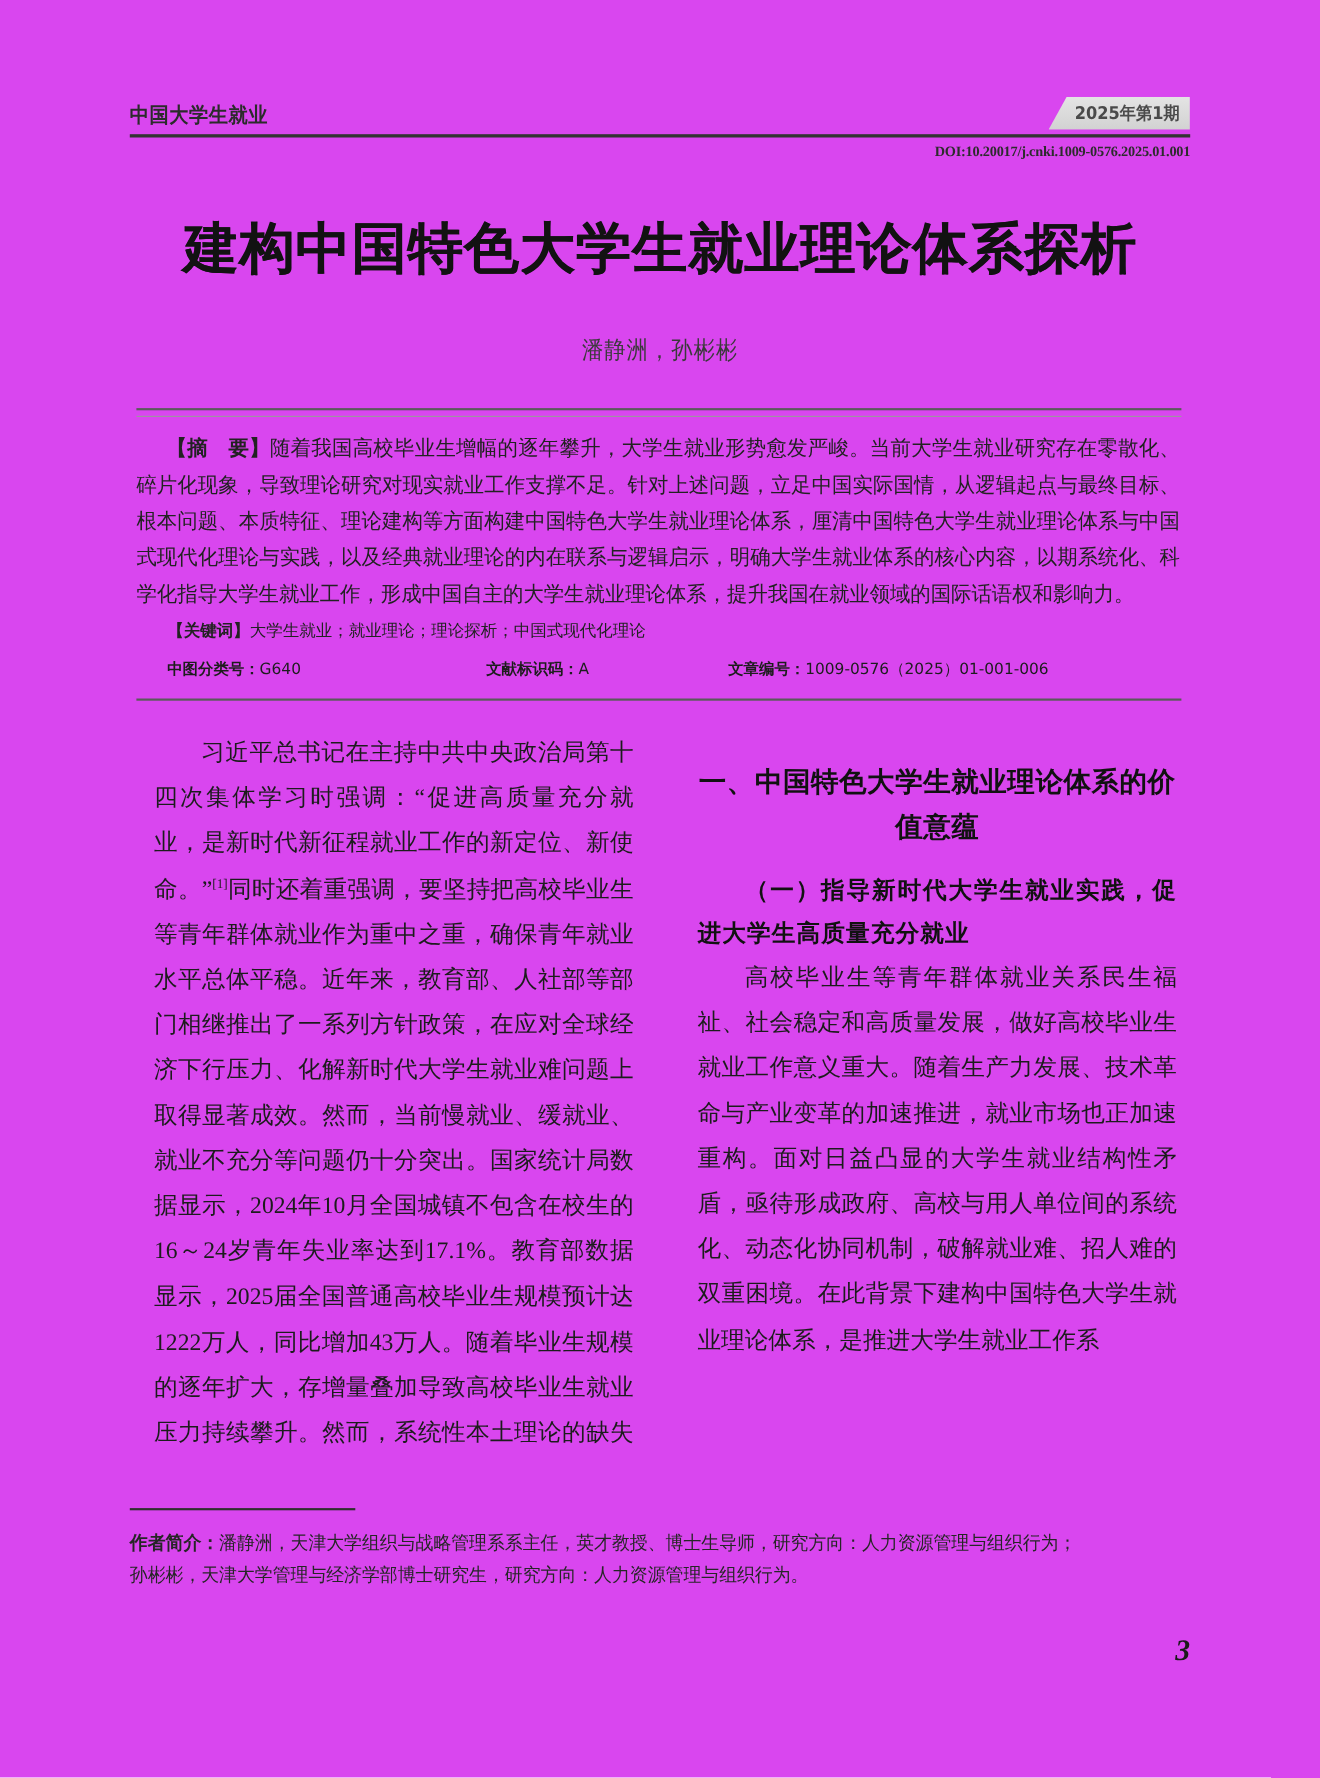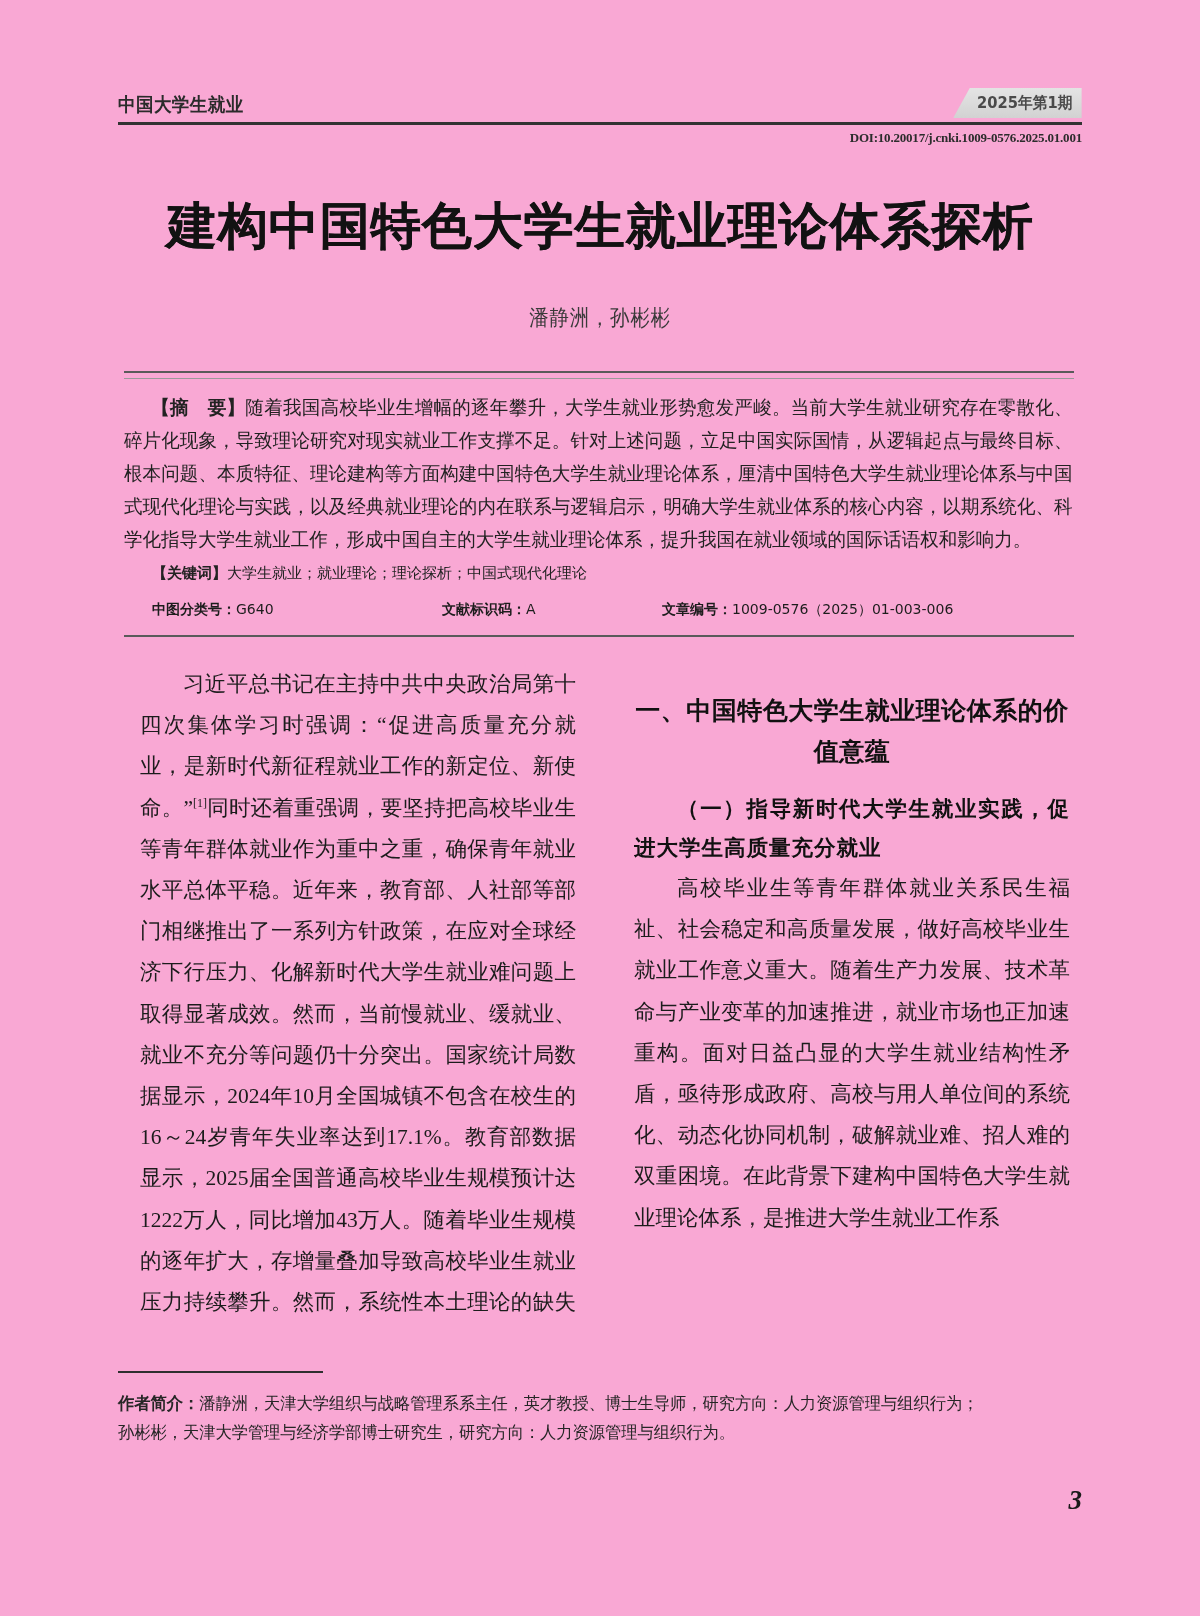--- a/index.html
+++ b/index.html
@@ -12,21 +12,21 @@
     height: 1616px;
     position: relative;
     font-family: "Liberation Serif", "DejaVu Serif", serif;
     color: #1a1a1a;
     overflow: hidden;
   }
 
   .page {
     position: absolute;
     inset: 0;
-    background: #f9a8d4;
+    background: #d946ef;
   }
 
   
   .runhead {
     position: absolute;
     left: 118px;
     top: 92px;
     width: 964px;
     height: 34px;
   }
@@ -272,21 +272,21 @@
       <span class="abs-indent"></span><span class="abs-label">【摘　要】</span><span>随着我国高校毕业生增幅的逐年攀升，大学生就业形势愈发严峻。当前大学生就业研究存在零散化、碎片化现象，导致理论研究对现实就业工作支撑不足。针对上述问题，立足中国实际国情，从逻辑起点与最终目标、根本问题、本质特征、理论建构等方面构建中国特色大学生就业理论体系，厘清中国特色大学生就业理论体系与中国式现代化理论与实践，以及经典就业理论的内在联系与逻辑启示，明确大学生就业体系的核心内容，以期系统化、科学化指导大学生就业工作，形成中国自主的大学生就业理论体系，提升我国在就业领域的国际话语权和影响力。</span>
     </div>
 
     <div class="kw-line">
       <span class="abs-label">【关键词】</span><span>大学生就业；就业理论；理论探析；中国式现代化理论</span>
     </div>
 
     <div class="meta-line">
       <span class="meta-cell c1"><b>中图分类号：</b><span>G640</span></span>
       <span class="meta-cell c2"><b>文献标识码：</b><span>A</span></span>
-      <span class="meta-cell"><b>文章编号：</b><span>1009-0576（2025）01-003-006</span></span>
+      <span class="meta-cell"><b>文章编号：</b><span>1009-0576（2025）01-001-006</span></span>
     </div>
 
     <div class="rule-single"></div>
   </div>
 
   <div class="cols">
 
     <div class="col">
       <p><span>习近平总书记在主持中共中央政治局第十四次集体学习时强调：“促进高质量充分就业，是新时代新征程就业工作的新定位、新使命。”</span><span class="sup">[1]</span><span>同时还着重强调，要坚持把高校毕业生等青年群体就业作为重中之重，确保青年就业水平总体平稳。近年来，教育部、人社部等部门相继推出了一系列方针政策，在应对全球经济下行压力、化解新时代大学生就业难问题上取得显著成效。然而，当前慢就业、缓就业、就业不充分等问题仍十分突出。国家统计局数据显示，2024年10月全国城镇不包含在校生的16～24岁青年失业率达到17.1%。教育部数据显示，2025届全国普通高校毕业生规模预计达1222万人，同比增加43万人。随着毕业生规模的逐年扩大，存增量叠加导致高校毕业生就业压力持续攀升。然而，系统性本土理论的缺失导致我国大学生就业理论滞后于实践，进而使大学生就业工作的前瞻性、系统化不足，大学生就业的理论与实践协同性不佳，国际影响力低，亟需加快建构</span></p>
     </div>

